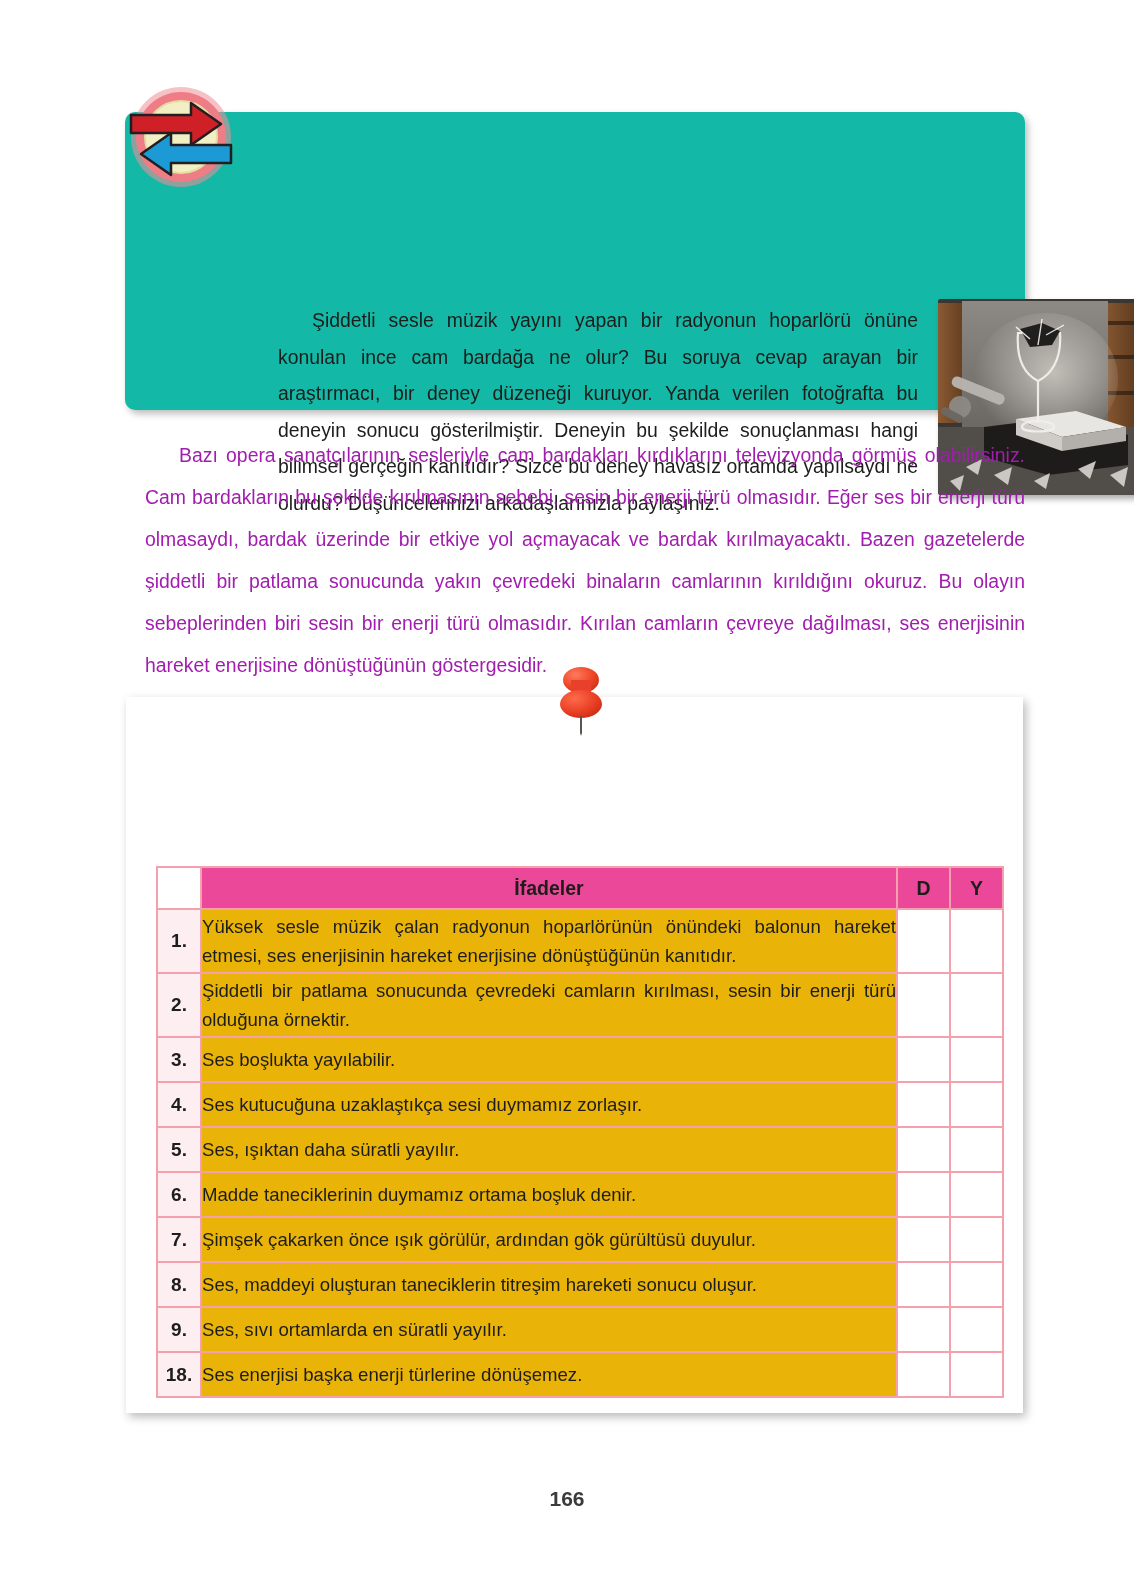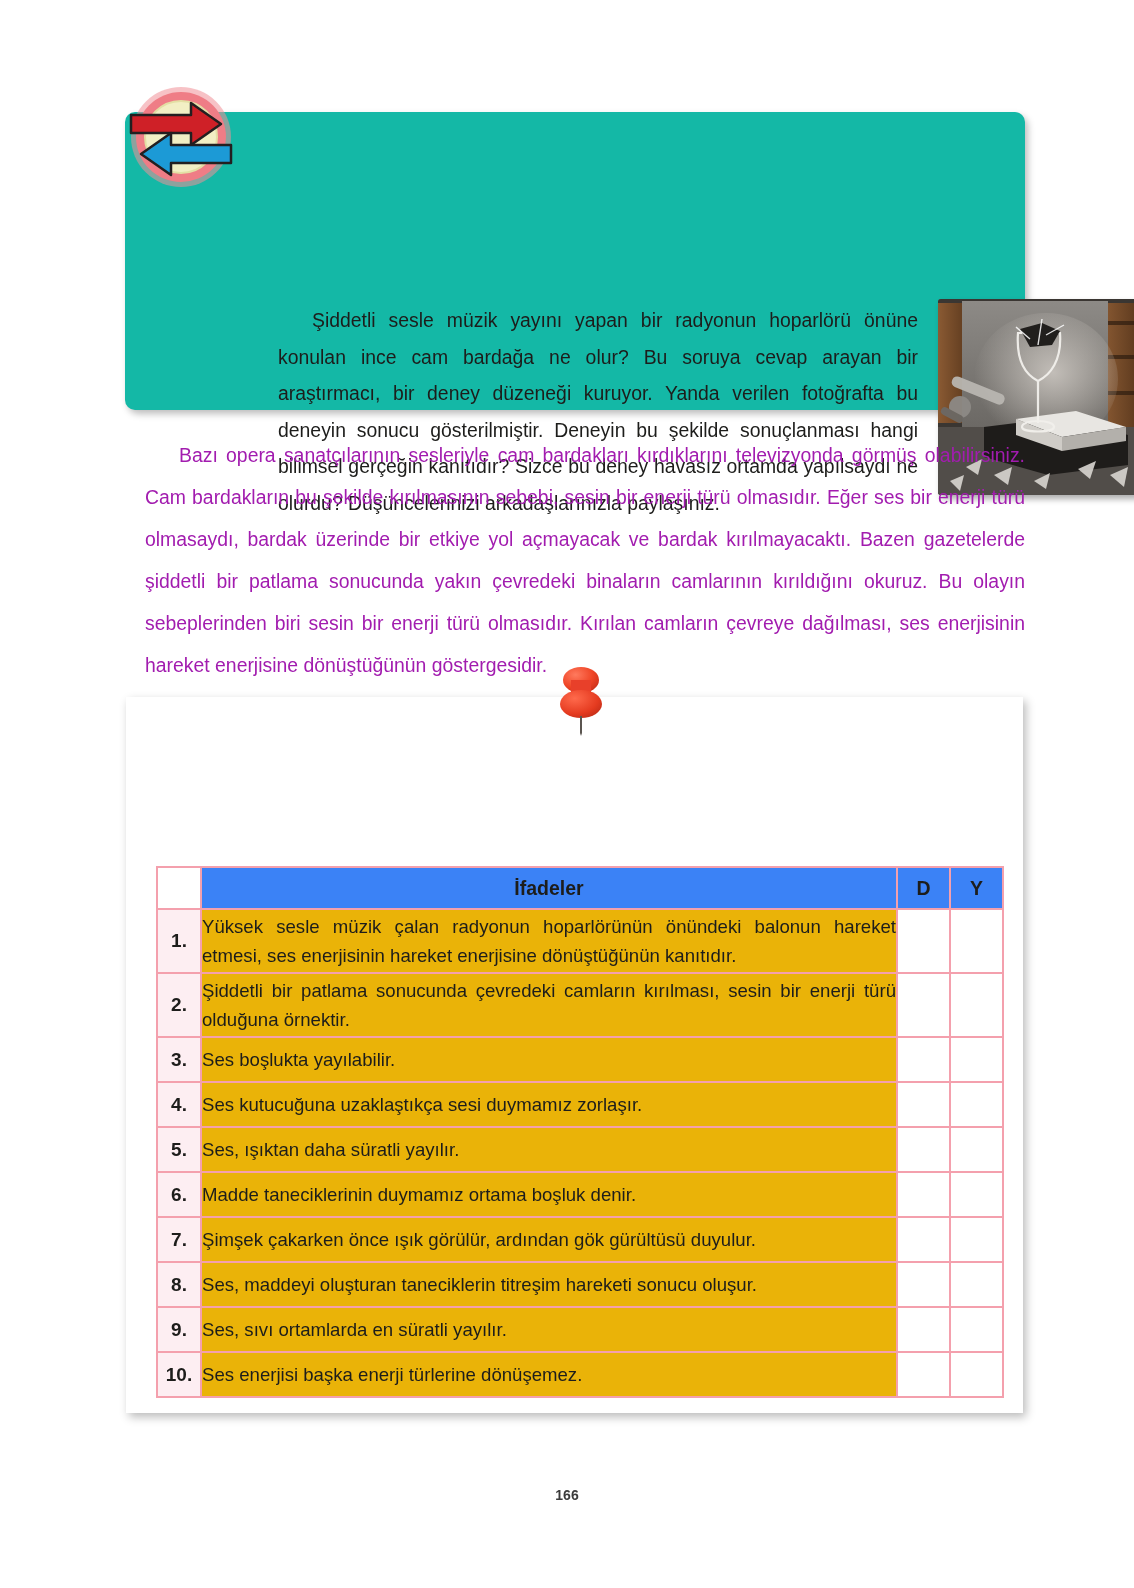--- a/index.html
+++ b/index.html
@@ -165,21 +165,21 @@
   table.review-table th {
     border: 2.5px solid #f4a0ad;
     padding: 0;
     vertical-align: middle;
   }
   .col-num  { width: 44px; }
   .col-txt  { width: 696px; }
   .col-dy   { width: 53px; }
 
   th.hdr {
-    background: #3b82f6;
+    background: #ec4899;
     height: 40px;
     font-size: 19.5px;
     font-weight: bold;
     color: #1d1d1b;
     text-align: center;
   }
   th.hdr-blank {
     background: transparent;
     border-left-color: transparent;
     border-top-color: transparent;
@@ -206,21 +206,21 @@
   tr.two-line td { height: 62px; }
   tr.one-line td { height: 43px; }
 
   
   .page-number {
     position: absolute;
     left: 0;
     top: 1487px;
     width: 1134px;
     text-align: center;
-    font-size: 14px;
+    font-size: 21px;
     font-weight: bold;
     color: #3b3b3b;
   }
 </style>
 </head>
 <body>
 
 <div class="page">
 
   <div class="think-box">
@@ -393,21 +393,21 @@
           <td class="box"></td>
           <td class="box"></td>
         </tr>
         <tr class="one-line">
           <td class="num">9.</td>
           <td class="stmt">Ses, sıvı ortamlarda en süratli yayılır.</td>
           <td class="box"></td>
           <td class="box"></td>
         </tr>
         <tr class="one-line">
-          <td class="num">10.</td>
+          <td class="num">18.</td>
           <td class="stmt">Ses enerjisi başka enerji türlerine dönüşemez.</td>
           <td class="box"></td>
           <td class="box"></td>
         </tr>
       </tbody>
     </table>
   </div>
 
   <div class="page-number">166</div>
 

